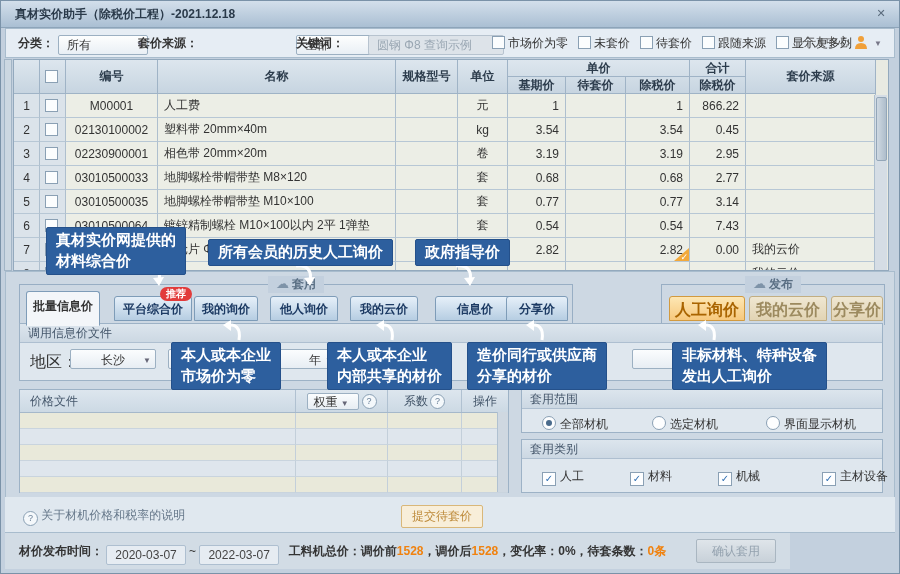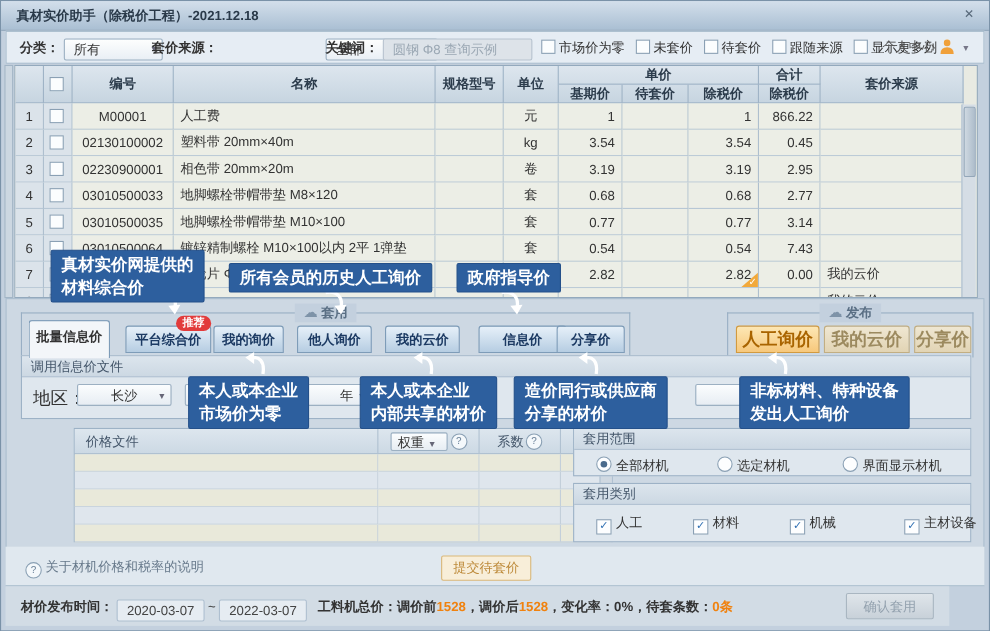--- a/index.html
+++ b/index.html
@@ -8,21 +8,21 @@
   
   .titlebar{position:absolute;left:0;top:0;width:100%;height:26px;background:linear-gradient(#d3dfeb,#aabfd3);border-bottom:1px solid #8da4b9;}
   .title{position:absolute;left:14px;top:5px;font-size:12px;font-weight:bold;color:#2a3a4a;}
   .close-btn{position:absolute;right:10px;top:4px;width:16px;height:16px;font-size:11px;color:#5a6b7c;text-align:center;line-height:16px;cursor:default;}
   
   .toolbar{position:absolute;left:4px;top:27px;width:890px;height:30px;background:#e6edf4;border:1px solid #a8bccd;box-sizing:border-box;}
   .tb-item{position:absolute;top:6px;font-size:12px;color:#333;}
   .lbl{font-weight:bold;color:#333;}
   .select{display:inline-block;height:18px;line-height:18px;background:linear-gradient(#fdfefe,#e9eff5);border:1px solid #9cb0c2;border-radius:2px;font-size:12px;color:#333;padding:0 16px 0 8px;position:relative;vertical-align:middle;}
   .select .arr{position:absolute;right:3px;top:0;font-size:8px;color:#667;}
-  .kw-box{display:inline-block;height:18px;line-height:18px;background:#dde3e9;border:1px solid #b7c3cf;border-radius:2px;font-size:12px;color:#9aa7b3;padding:0 8px;vertical-align:middle;}
+  .kw-box{display:inline-block;height:18px;line-height:18px;background:#dde3e9;border:1px solid #b7c3cf;border-radius:2px;font-size:12px;color:#9aa7b3;padding:0 8px;vertical-align:middle;margin-left:20px;}
   .chk{display:inline-block;width:11px;height:11px;border:1px solid #8aa0b4;background:#fbfdfe;vertical-align:-2px;margin-right:3px;}
   .tb-check{margin-right:10px;white-space:nowrap;}
   .user{position:absolute;right:12px;top:5px;font-size:12px;color:#555;}
   .user .uarr{font-size:8px;color:#778;margin-left:6px;}
   
   .grid-wrap{position:absolute;left:12px;top:58px;width:876px;height:212px;background:#e8eae2;border:1px solid #93a9bd;box-sizing:border-box;overflow:hidden;}
   .left-strip{position:absolute;left:3px;top:58px;width:8px;height:212px;background:#ccd7e1;border:1px solid #a2b5c6;box-sizing:border-box;}
   .thead{display:grid;grid-template-columns:26px 26px 92px 238px 62px 50px 58px 60px 64px 56px 1fr;grid-template-rows:17px 17px;width:862px;background:linear-gradient(#dde6ee,#c6d4e0);}
   .th{border-right:1px solid #9fb3c6;border-bottom:1px solid #9fb3c6;font-size:12px;font-weight:bold;color:#2c3c4c;display:flex;align-items:center;justify-content:center;}
   .span2{grid-row:span 2;}
@@ -64,21 +64,21 @@
   .cbx{display:inline-block;width:12px;height:12px;border:1px solid #8aa0b4;background:#fdfeff;vertical-align:-2px;margin-right:4px;text-align:center;line-height:12px;font-size:10px;color:#2f6fb2;font-weight:bold;}
   .opt-label{font-size:12px;color:#333;}
   
   .tip{position:absolute;background:#2d5f9e;border:1px solid #24508a;color:#fff;font-size:15px;font-weight:bold;line-height:21px;padding:2px 9px;z-index:50;border-radius:2px;white-space:nowrap;font-family:"DejaVu Sans","Liberation Sans",sans-serif;}
   .arrow-svg{position:absolute;z-index:49;}
   
   .note-row{position:absolute;left:4px;top:496px;width:890px;height:36px;background:#e0e8ef;border-bottom:1px solid #a8bccd;box-sizing:border-box;}
   .note-link{position:absolute;left:18px;top:10px;font-size:12px;color:#66788a;}
   .submit-btn{position:absolute;left:396px;top:8px;width:82px;height:23px;line-height:21px;text-align:center;background:#f8eed9;border:1px solid #d9b779;border-radius:2px;font-size:12px;color:#bd8a3a;box-sizing:border-box;}
   
-  .statusbar{position:absolute;left:4px;top:532px;width:858px;height:36px;background:#d2dce5;font-size:12px;color:#333;}
+  .statusbar{position:absolute;left:4px;top:532px;width:758px;height:36px;background:#d2dce5;font-size:12px;color:#333;padding-left:27px;}
   .statusbar .inner{position:absolute;left:14px;top:10px;white-space:nowrap;}
   .datebox{display:inline-block;height:18px;line-height:18px;padding:0 8px;background:#e6ecf2;border:1px solid #aebfd0;border-radius:2px;color:#444;vertical-align:-4px;}
   .orange{color:#f0820f;font-weight:bold;}
   .confirm-btn{position:absolute;right:14px;top:6px;width:80px;height:24px;line-height:22px;text-align:center;background:linear-gradient(#dfe5ea,#c8d1d9);border:1px solid #a9b6c1;border-radius:2px;color:#93a1ae;font-size:12px;box-sizing:border-box;}
   .person-icon{display:inline-block;width:14px;height:14px;vertical-align:-3px;margin-left:4px;}
 </style>
 </head>
 <body>
 
 <div class="window">
@@ -281,21 +281,21 @@
     <span class="dd" style="left:148px;top:25px;width:80px;">
         <span class="arr">▼</span>
       </span>
     <span class="dd" style="left:236px;top:25px;width:82px;text-align:right;padding-right:16px;"><span>年</span><span class="arr">▼</span></span>
     <span class="dd" style="left:468px;top:25px;width:90px;">
         <span class="arr">▼</span>
       </span>
     <span class="dd" style="left:612px;top:25px;width:60px;text-align:center;"></span>
   </div>
 
-  <div class="panel" style="left:18px;top:388px;width:490px;height:104px;margin-left:48px;">
+  <div class="panel" style="left:18px;top:388px;width:490px;height:104px;">
     <div class="pf-head">
       <div class="pf-th" style="justify-content:flex-start;padding-left:10px;">价格文件</div>
       <div class="pf-th">
         <span class="dd" style="position:static;display:inline-block;width:52px;height:17px;line-height:17px;text-align:left;padding-left:6px;position:relative;"><span>权重</span>&nbsp;<span style="font-size:8px;color:#667;">▼</span></span>
         <span class="help-circle" style="margin-left:3px;">?</span>
       </div>
       <div class="pf-th">
           <span>系数</span>
           <span class="help-circle" style="margin-left:2px;">?</span>
         </div>

